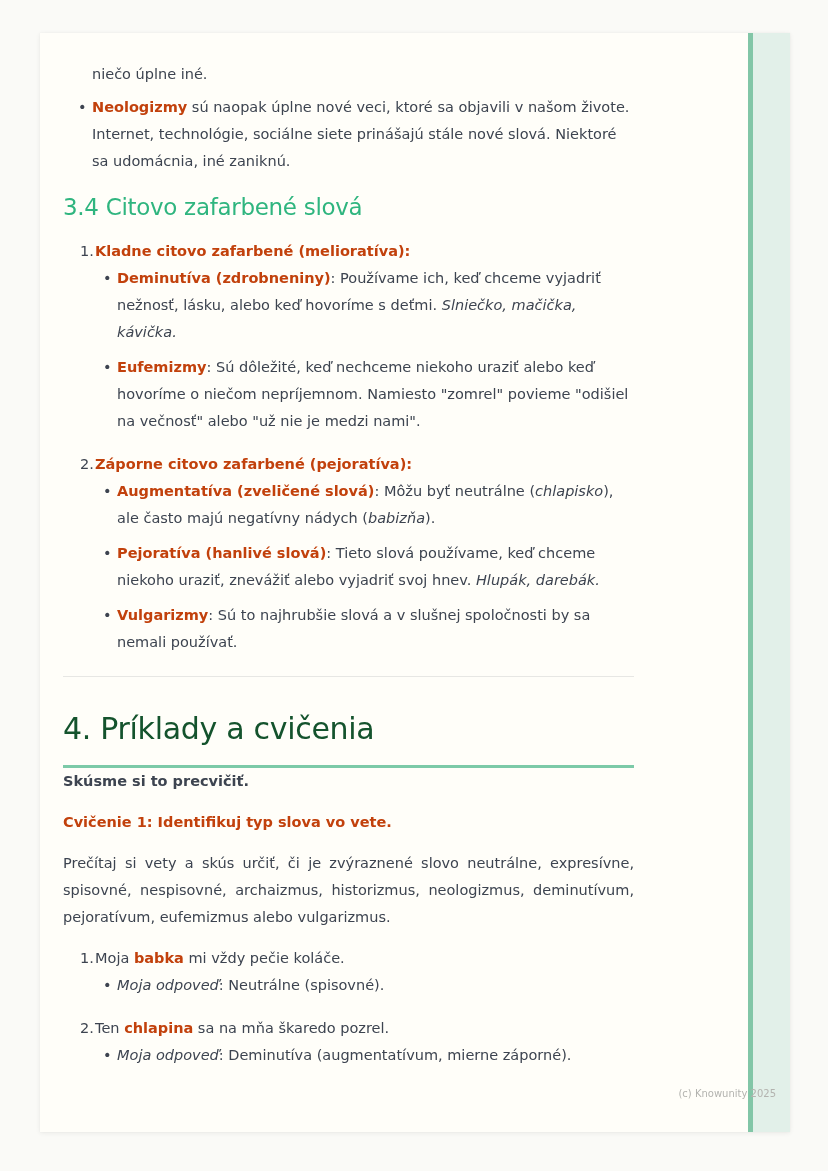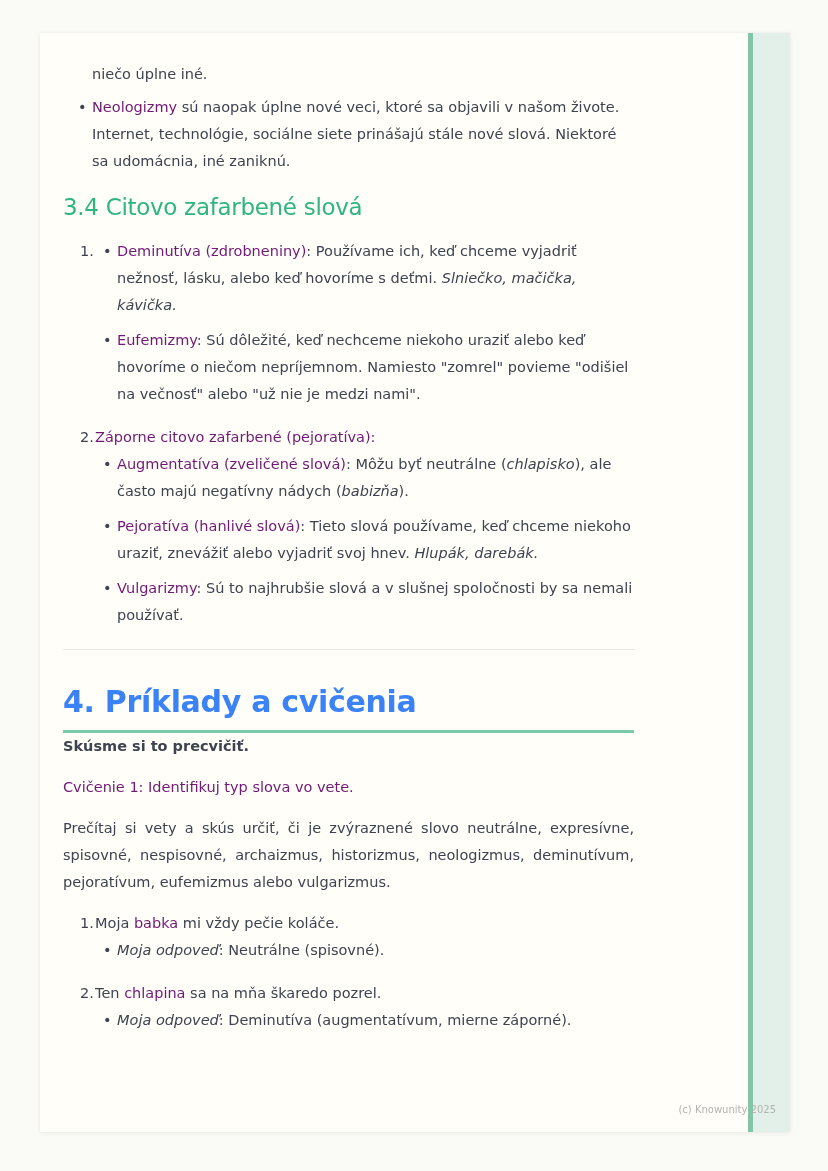--- a/index.html
+++ b/index.html
@@ -31,38 +31,38 @@
     width: 100%;
     box-sizing: border-box;
     padding: 16px 156px 0 23px;
     color: #3d4450;
     font-size: 14.5px;
     line-height: 27px;
   }
   .doc p { margin: 0 0 14px; }
   p.cont { margin: 0 0 6px 29px; }
   .just { text-align: justify; }
-  b, strong { font-weight: normal; color: #701a75; }
+  b, strong { font-weight: bold; color: #c2410c; }
   em { font-style: italic; }
 
   h2.sec {
     margin: 0 0 15px;
     font-size: 23px;
     line-height: 31px;
     font-weight: normal;
     color: #2fb57f;
     letter-spacing: -0.3px;
   }
   h1.sec {
     margin: 33px 0 0;
-    padding-bottom: 9px;
+    padding-bottom: 17px;
     font-size: 30px;
     line-height: 38px;
-    font-weight: bold;
-    color: #3b82f6;
+    font-weight: normal;
+    color: #14532d;
     letter-spacing: -0.3px;
     border-bottom: 3px solid #7ccaa8;
   }
   .after-h1 { margin: 23px 0 16px; font-weight: bold; }
 
   .divider {
     border: none;
     border-top: 1px solid #e7e7e4;
     margin: 20px 0 0;
   }
@@ -71,21 +71,21 @@
   .bli { position: relative; padding-left: 29px; margin: 0 0 17px; }
   .bli > .mk { position: absolute; left: 15px; top: 0; }
   .oli { position: relative; padding-left: 32px; margin: 0 0 16px; }
   .oli > .mk { position: absolute; left: 17px; top: 0; }
   .subrow { position: relative; padding-left: 22px; margin-top: 0; }
   .subrow + .subrow { margin-top: 8px; }
   .subrow > .mk { position: absolute; left: 8px; top: 0; }
 
   .footer {
     position: absolute;
-    right: 14px; bottom: 16px;
+    right: 14px; bottom: 32px;
     font-size: 10px;
     line-height: 13px;
     color: #b3b3af;
     z-index: 2;
   }
 </style>
 </head>
 <body>
 
 <div class="page">
@@ -101,20 +101,21 @@
     <div class="bli">
       <span class="mk">•</span>
       <span><strong>Neologizmy</strong><span> sú naopak úplne nové veci, ktoré sa objavili v našom živote. Internet, technológie, sociálne siete prinášajú stále nové slová. Niektoré sa udomácnia, iné zaniknú.</span></span>
     </div>
 
     <h2 class="sec">3.4 Citovo zafarbené slová</h2>
 
 
     <div class="oli">
       <span class="mk">1.</span>
+      <div><strong>Kladne citovo zafarbené (melioratíva):</strong></div>
       <div class="subrow">
         <span class="mk">•</span>
         <span><strong>Deminutíva (zdrobneniny)</strong><span>: Používame ich, keď chceme vyjadriť nežnosť, lásku, alebo keď hovoríme s deťmi. </span><em>Slniečko, mačička, kávička.</em></span>
       </div>
       <div class="subrow">
         <span class="mk">•</span>
         <span><strong>Eufemizmy</strong><span>: Sú dôležité, keď nechceme niekoho uraziť alebo keď hovoríme o niečom nepríjemnom. Namiesto "zomrel" povieme "odišiel na večnosť" alebo "už nie je medzi nami".</span></span>
       </div>
     </div>
 

